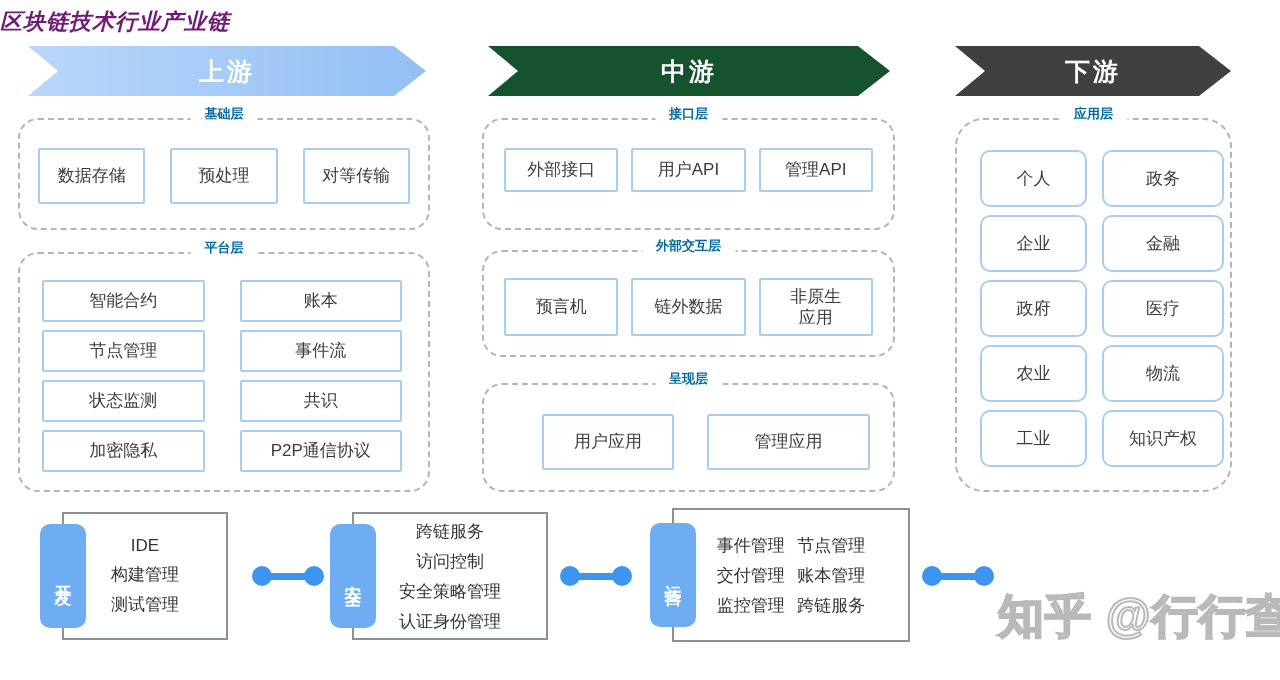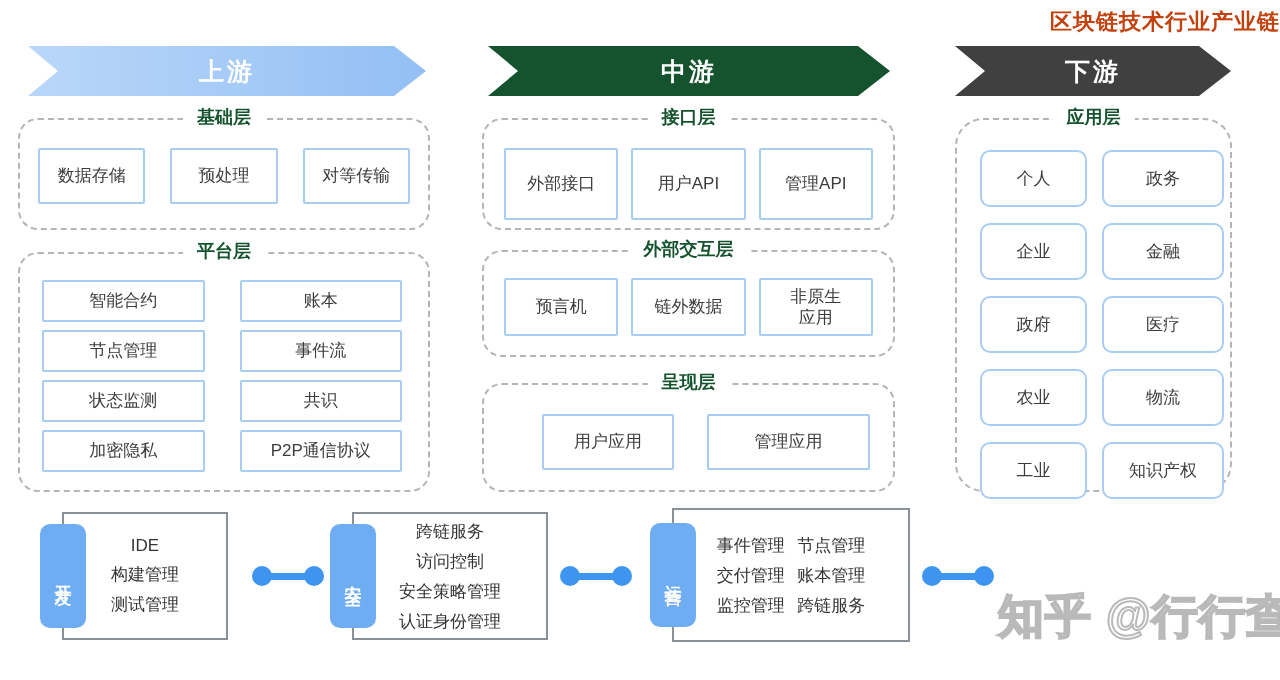--- a/index.html
+++ b/index.html
@@ -2,73 +2,73 @@
 <html><head>
 <meta charset="utf-8">
 <style>
   * { margin:0; padding:0; box-sizing:border-box; }
   html,body { background:#ffffff; }
   .stage {
     position:relative; width:1280px; height:680px; background:#ffffff;
     font-family:"Liberation Sans", sans-serif; overflow:hidden;
   }
   .title {
-    position:absolute; top:7px; left:0; right:0; text-align:right;
-    font-size:22px; font-weight:bold; color:#c2410c; letter-spacing:1px;
+    position:absolute; top:7px; left:0; right:0; text-align:left;
+    font-size:22px; font-weight:bold; color:#701a75; letter-spacing:1px;font-style:italic;
   }
   
   .banner {
     position:absolute; top:46px; height:50px;
     display:flex; align-items:center; justify-content:center;
     color:#fff; font-size:25px; font-weight:bold; letter-spacing:3px;
     clip-path: polygon(0 0, calc(100% - 32px) 0, 100% 50%, calc(100% - 32px) 100%, 0 100%, 30px 50%);
   }
   #banner-up   { left:28px;  width:398px; background:linear-gradient(90deg,#b9d7f9,#93bff4); }
   #banner-mid  { left:488px; width:402px; background:#14532d; }
   #banner-down { left:955px; width:276px; background:#404040; }
 
   
   .panel {
     position:absolute; border:2px dashed #b5b5b5; border-radius:20px; background:#fff;
   }
   .panel-label {
     position:absolute; top:-15px; left:50%; transform:translateX(-50%);
-    background:#fff; padding:0 14px; font-size:18px; font-weight:bold;
-    color:#14532d; white-space:nowrap;
+    background:#fff; padding:0 14px; font-size:13px; font-weight:bold;
+    color:#0369a1; white-space:nowrap;
   }
   .cellbox {
     border:2px solid #a8cdf3; background:#fff; border-radius:2px;
     display:flex; align-items:center; justify-content:center;
     font-size:17px; color:#3c3c3c; text-align:center;
     white-space:pre-line; line-height:1.25;
   }
   #panel-base      { left:18px;  top:118px; width:412px; height:112px; }
   #panel-base .panel-body { display:flex; gap:25px; padding:28px 18px 13px; }
   #panel-base .cellbox { flex:1; height:56px; }
 
   #panel-platform  { left:18px;  top:252px; width:412px; height:240px; }
   #panel-platform .panel-body { display:grid; grid-template-columns:1fr 1fr; gap:8px 35px; padding:26px 26px 0 22px; }
   #panel-platform .cellbox { height:42px; }
 
   #panel-interface { left:482px; top:118px; width:413px; height:112px; }
   #panel-interface .panel-body { display:flex; gap:13px; padding:28px 20px 0; }
-  #panel-interface .cellbox { flex:1; height:72px; }
+  #panel-interface .cellbox { flex:1; height:44px; }
 
   #panel-external  { left:482px; top:250px; width:413px; height:107px; }
   #panel-external .panel-body { display:flex; gap:13px; padding:26px 20px 0; }
   #panel-external .cellbox { flex:1; height:58px; }
 
   #panel-present   { left:482px; top:383px; width:413px; height:109px; }
   #panel-present .panel-body { display:flex; gap:33px; padding:29px 23px 0 58px; }
   #panel-present .cellbox { height:56px; }
   #panel-present .cellbox:nth-child(1) { flex:0 0 132px; }
   #panel-present .cellbox:nth-child(2) { flex:1; }
 
   #panel-app       { left:955px; top:118px; width:277px; height:374px; border-radius:28px; }
-  #panel-app .panel-body { display:grid; grid-template-columns:107px 122px; gap:16px 15px; padding:30px 10px 0 23px; }
+  #panel-app .panel-body { display:grid; grid-template-columns:107px 122px; gap:8px 15px; padding:30px 10px 0 23px; }
   #panel-app .cellbox { height:57px; border-radius:10px; }
 
   
   .module { position:absolute; border:2px solid #8a9196; background:#fff; }
   .module-body {
     width:100%; height:100%; display:flex; flex-direction:column;
     align-items:center; justify-content:center; gap:7px;
     font-size:17px; color:#333;
   }
   .module-tag {

